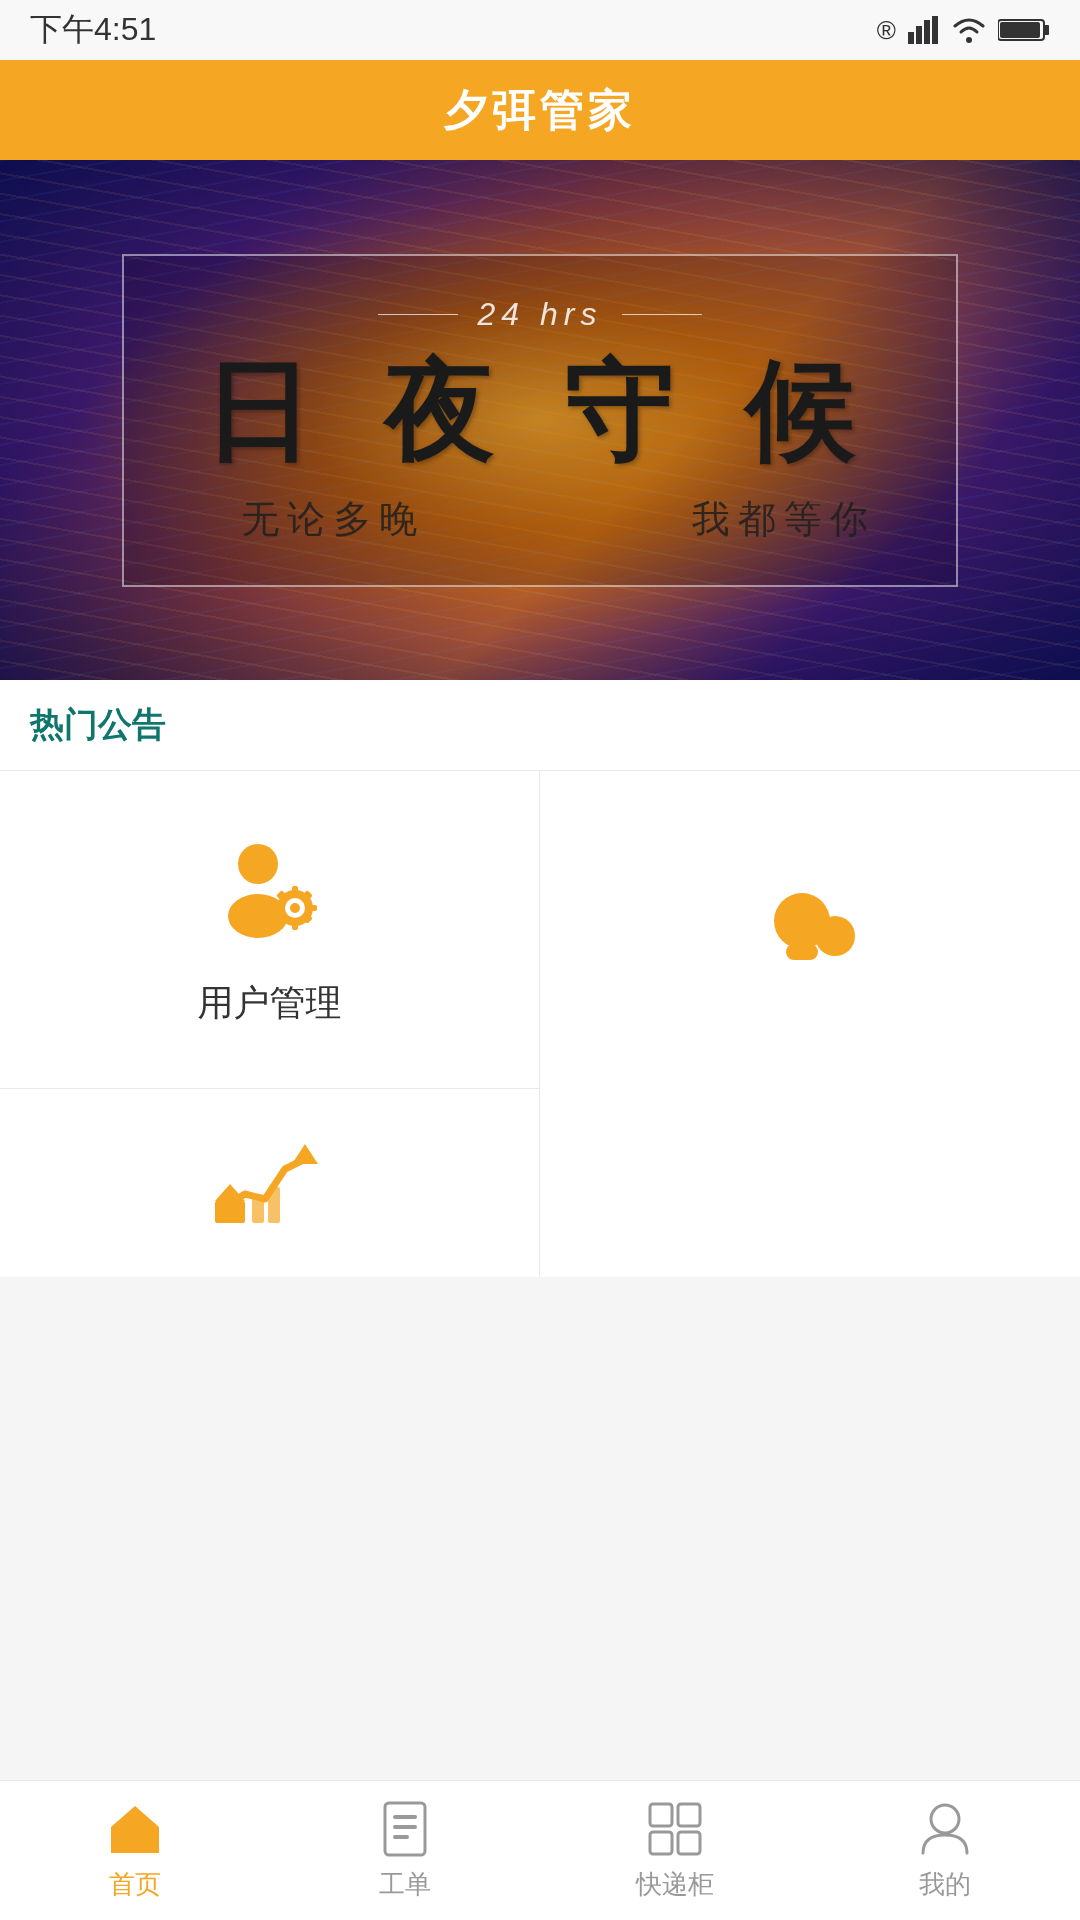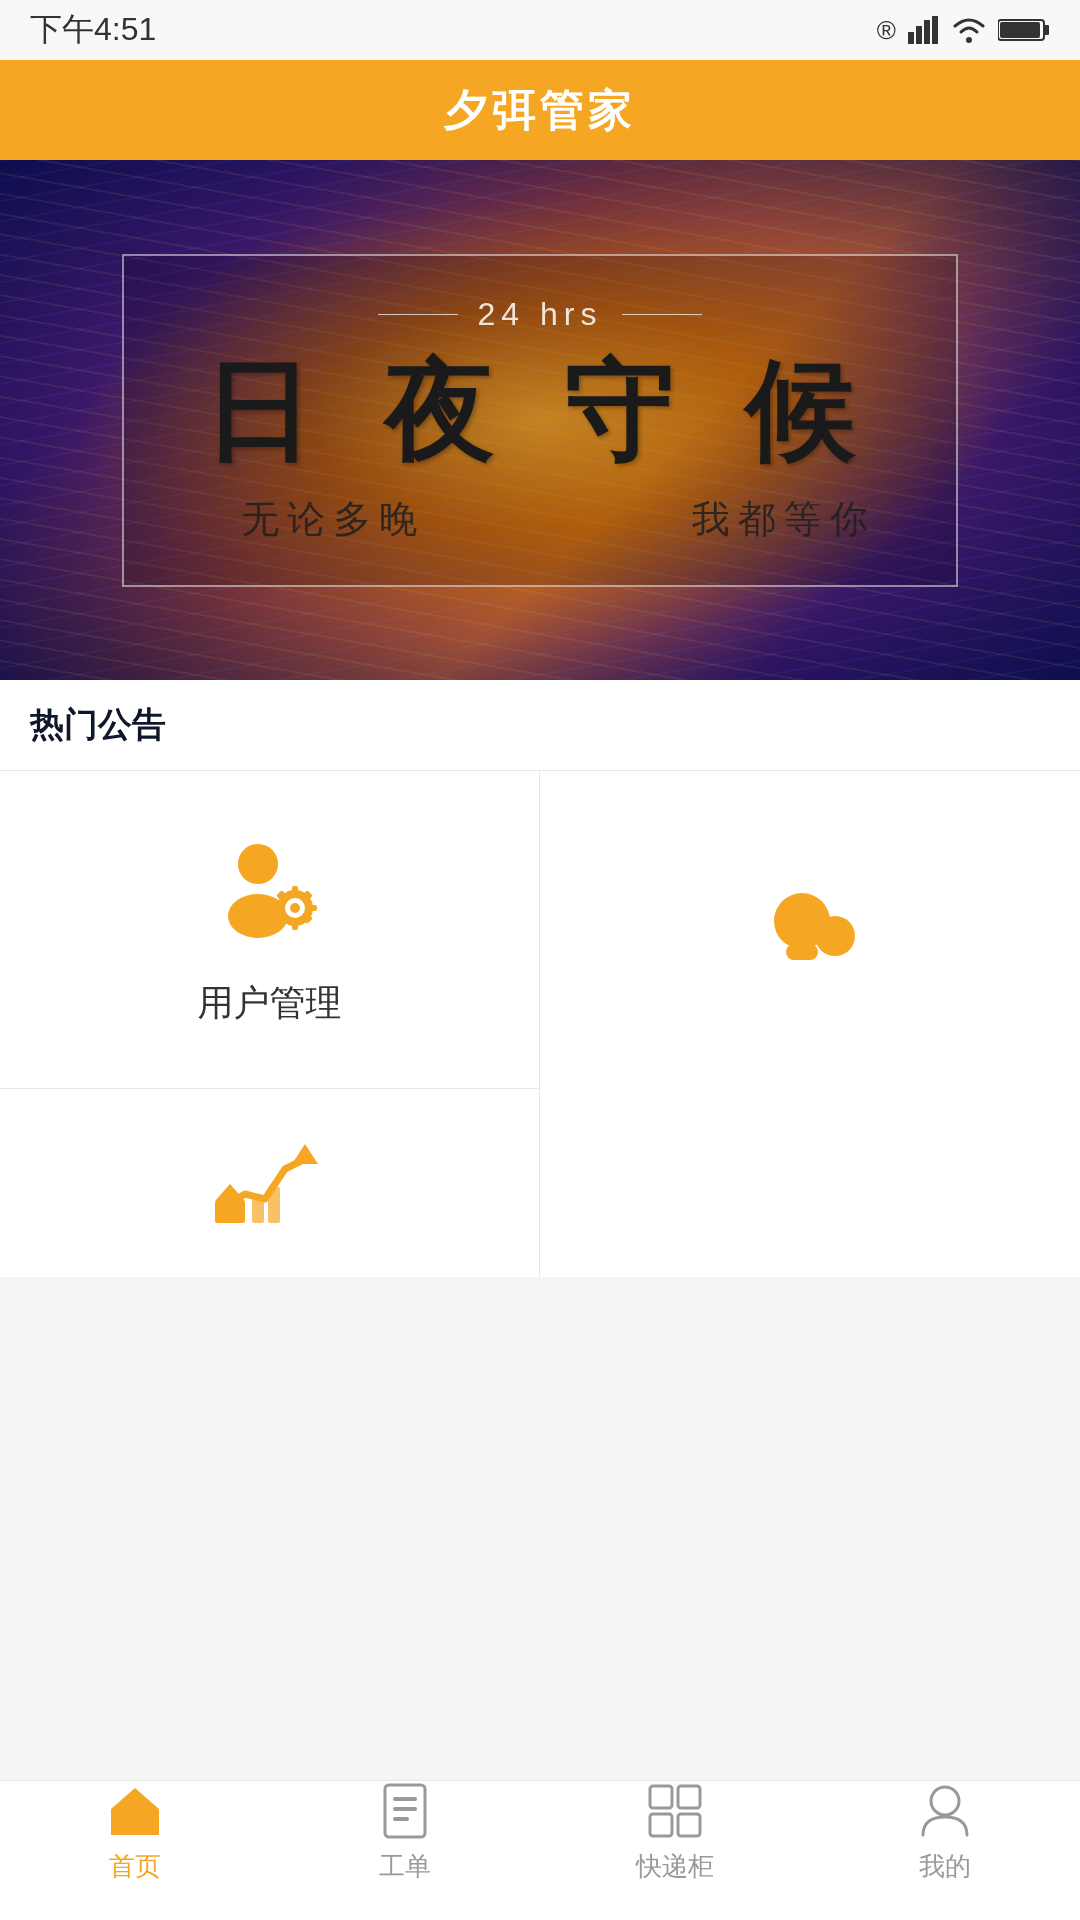--- a/index.html
+++ b/index.html
@@ -102,20 +102,21 @@
     }
     .banner-hrs {
       font-size: 32px;
       color: rgba(255,255,255,0.85);
       letter-spacing: 6px;
       margin-bottom: 16px;
       display: flex;
       align-items: center;
       justify-content: center;
       gap: 20px;
+      font-style: italic;
     }
     .banner-hrs::before,
     .banner-hrs::after {
       content: '';
       display: inline-block;
       width: 80px;
       height: 1px;
       background: rgba(255,255,255,0.7);
     }
     .banner-main-text {
@@ -144,21 +145,21 @@
       background: white;
       display: flex;
       align-items: center;
       padding: 0 30px;
       gap: 20px;
       overflow: hidden;
     }
     .announcement-label {
       font-size: 34px;
       font-weight: bold;
-      color: #0f172a;
+      color: #0f766e;
       white-space: nowrap;
       flex-shrink: 0;
     }
     .announcement-text {
       font-size: 32px;
       color: #333;
       white-space: nowrap;
       overflow: hidden;
       text-overflow: ellipsis;
     }
@@ -201,21 +202,21 @@
     
     .tab-bar {
       position: absolute;
       bottom: 0;
       left: 0;
       width: 100%;
       height: 140px;
       background: white;
       border-top: 1px solid #e8e8e8;
       display: flex;
-      align-items: flex-start;
+      align-items: center;
       justify-content: space-around;
     }
     .tab-item {
       display: flex;
       flex-direction: column;
       align-items: center;
       justify-content: center;
       gap: 8px;
       cursor: pointer;
       flex: 1;

